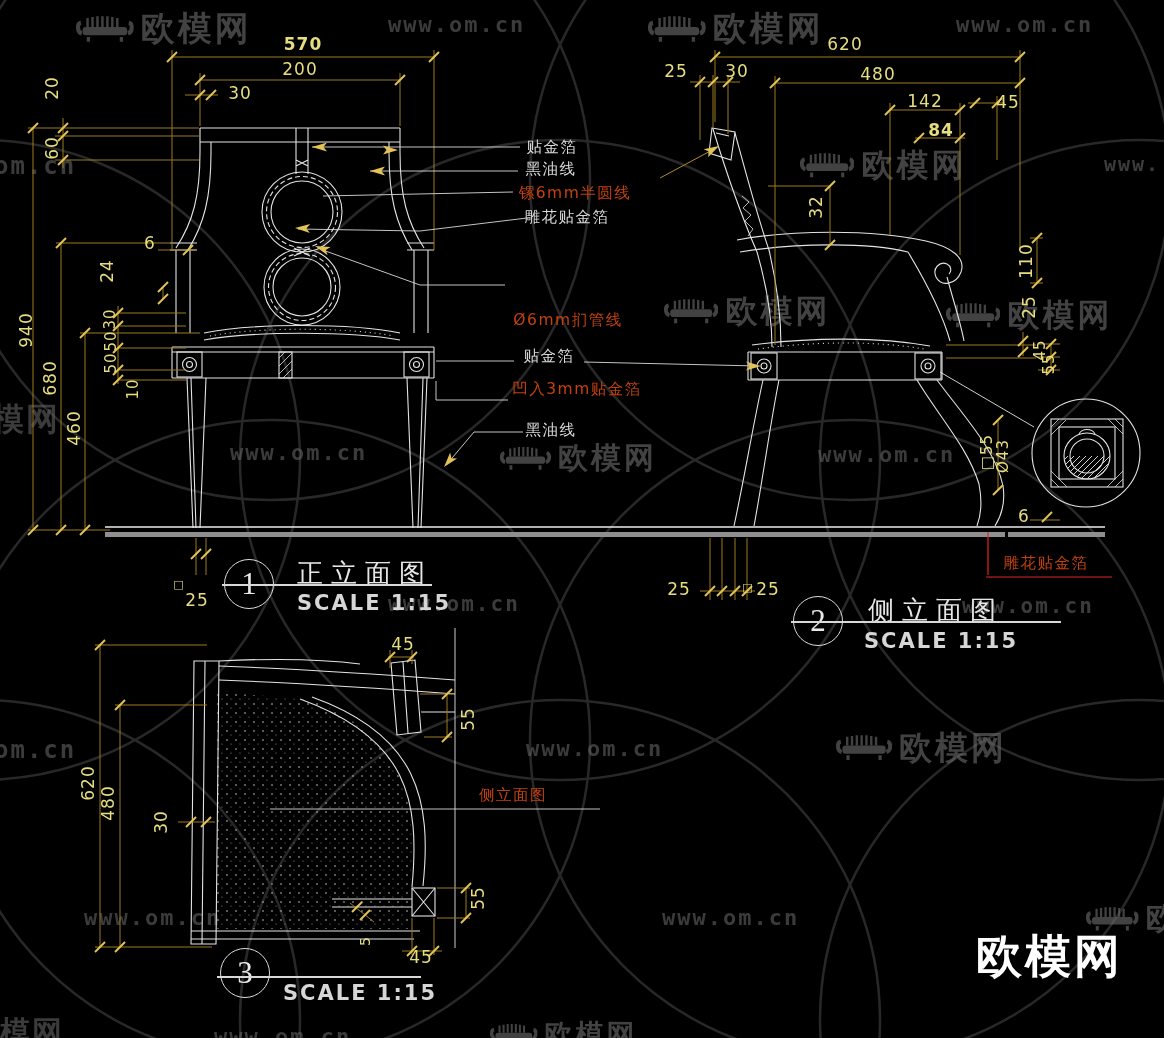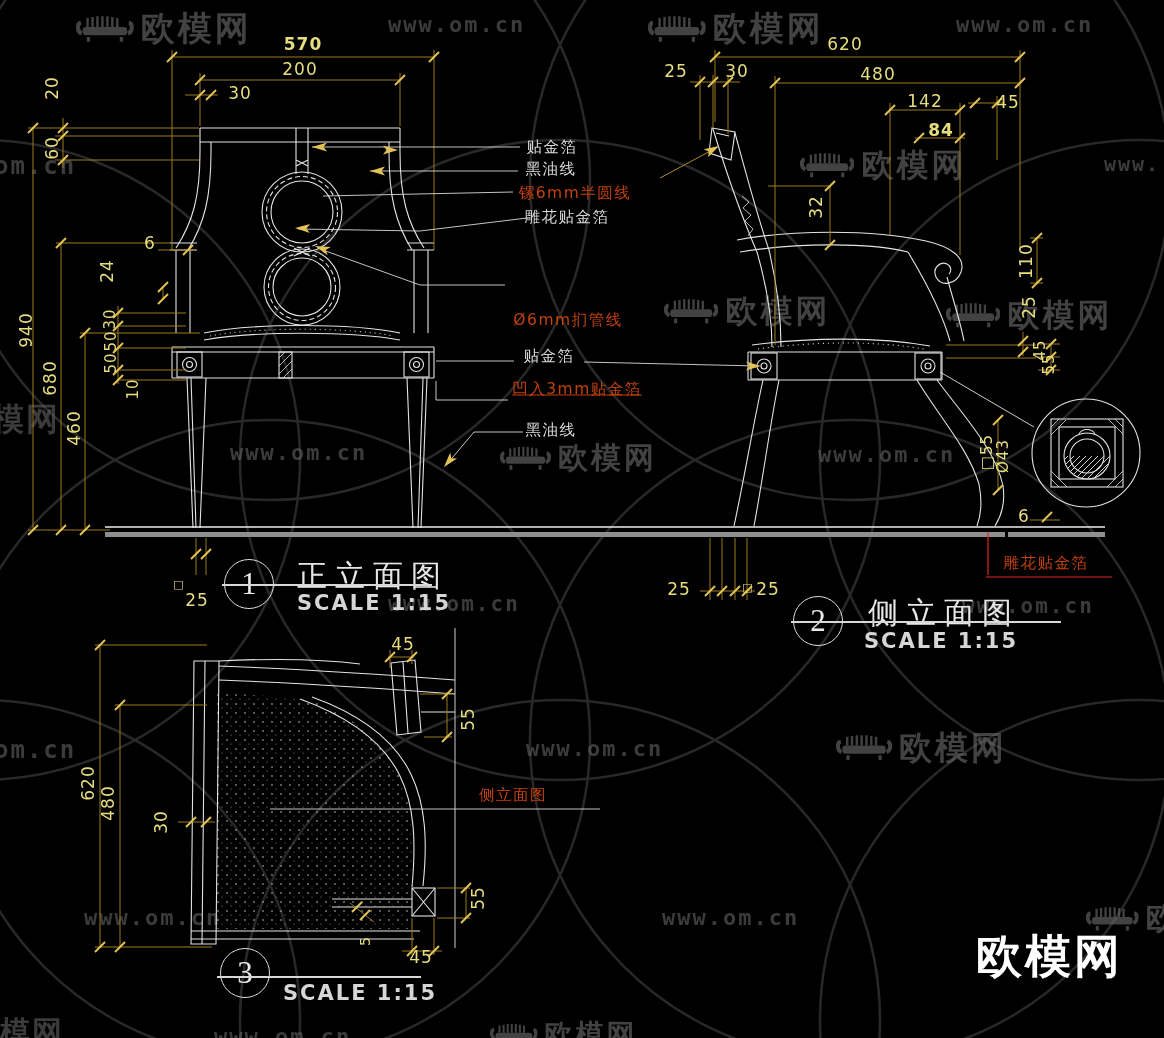--- a/index.html
+++ b/index.html
@@ -16,21 +16,21 @@
   .ann.white{color:#d9d9d9;}
   .ann.red{color:#c2410c;}
   
   .wm{position:absolute;display:flex;align-items:center;gap:7px;color:#6e6e6e;opacity:.6;white-space:nowrap;}
   .wm .wtxt{font-weight:bold;letter-spacing:3px;}
   .wm.url{color:#636363;font-family:"DejaVu Sans Mono",monospace;font-weight:bold;letter-spacing:2px;}
   
   .tcirc{position:absolute;width:48px;height:48px;border:1.6px solid #dcdcdc;border-radius:50%;
          display:flex;align-items:center;justify-content:center;color:#e8e8e8;
          font-family:"Liberation Serif","DejaVu Serif",serif;font-size:31px;}
-  .tname{position:absolute;color:#e6e6e6;font-size:30px;letter-spacing:8px;white-space:nowrap;}
+  .tname{position:absolute;color:#e6e6e6;font-size:26px;letter-spacing:8px;white-space:nowrap;}
   .tline{position:absolute;height:2px;background:#d8d8d8;}
   .tscale{position:absolute;color:#d6d6d6;font-size:21px;font-weight:bold;letter-spacing:2px;white-space:nowrap;}
   
   #brand-name{position:absolute;left:976px;top:926px;color:#fff;font-size:46px;font-weight:bold;letter-spacing:3px;}
   #brand-id{position:absolute;left:979px;top:972px;color:#fff;font-size:29px;font-weight:bold;letter-spacing:-1px;}
 </style>
 </head>
 <body>
 
 <div id="canvas">
@@ -411,21 +411,21 @@
       <span class="dim rot" style="left: 478px; top: 898px;">55</span>
     </div>
 
   <div id="ann-layer">
       <span class="ann white" style="left: 552px; top: 147px;">贴金箔</span>
       <span class="ann white" style="left: 551px; top: 169px;">黑油线</span>
       <span class="ann red" style="left: 575px; top: 193px;">镙6mm半圆线</span>
       <span class="ann white" style="left: 567px; top: 217px;">雕花贴金箔</span>
       <span class="ann red" style="left: 568px; top: 284px; margin-top: 36px;">Ø6mm扪管线</span>
       <span class="ann white" style="left: 549px; top: 356px;">贴金箔</span>
-      <span class="ann red" style="left: 577px; top: 389px; text-decoration: underline;">凹入3mm贴金箔</span>
+      <span class="ann red" style="left: 577px; top: 389px;">凹入3mm贴金箔</span>
       <span class="ann white" style="left: 551px; top: 430px;">黑油线</span>
       <span class="ann red" style="left: 1046px; top: 563px;">雕花贴金箔</span>
       <span class="ann red" style="left: 513px; top: 795px;">侧立面图</span>
     </div>
 
   <div class="tcirc" style="left:224px;top:559px;">
     <span>1</span>
     </div>
   <div class="tname" style="left:297px;top:556px;">正立面图</div>
   <div class="tline" style="left:222px;top:584px;width:210px;"></div>

